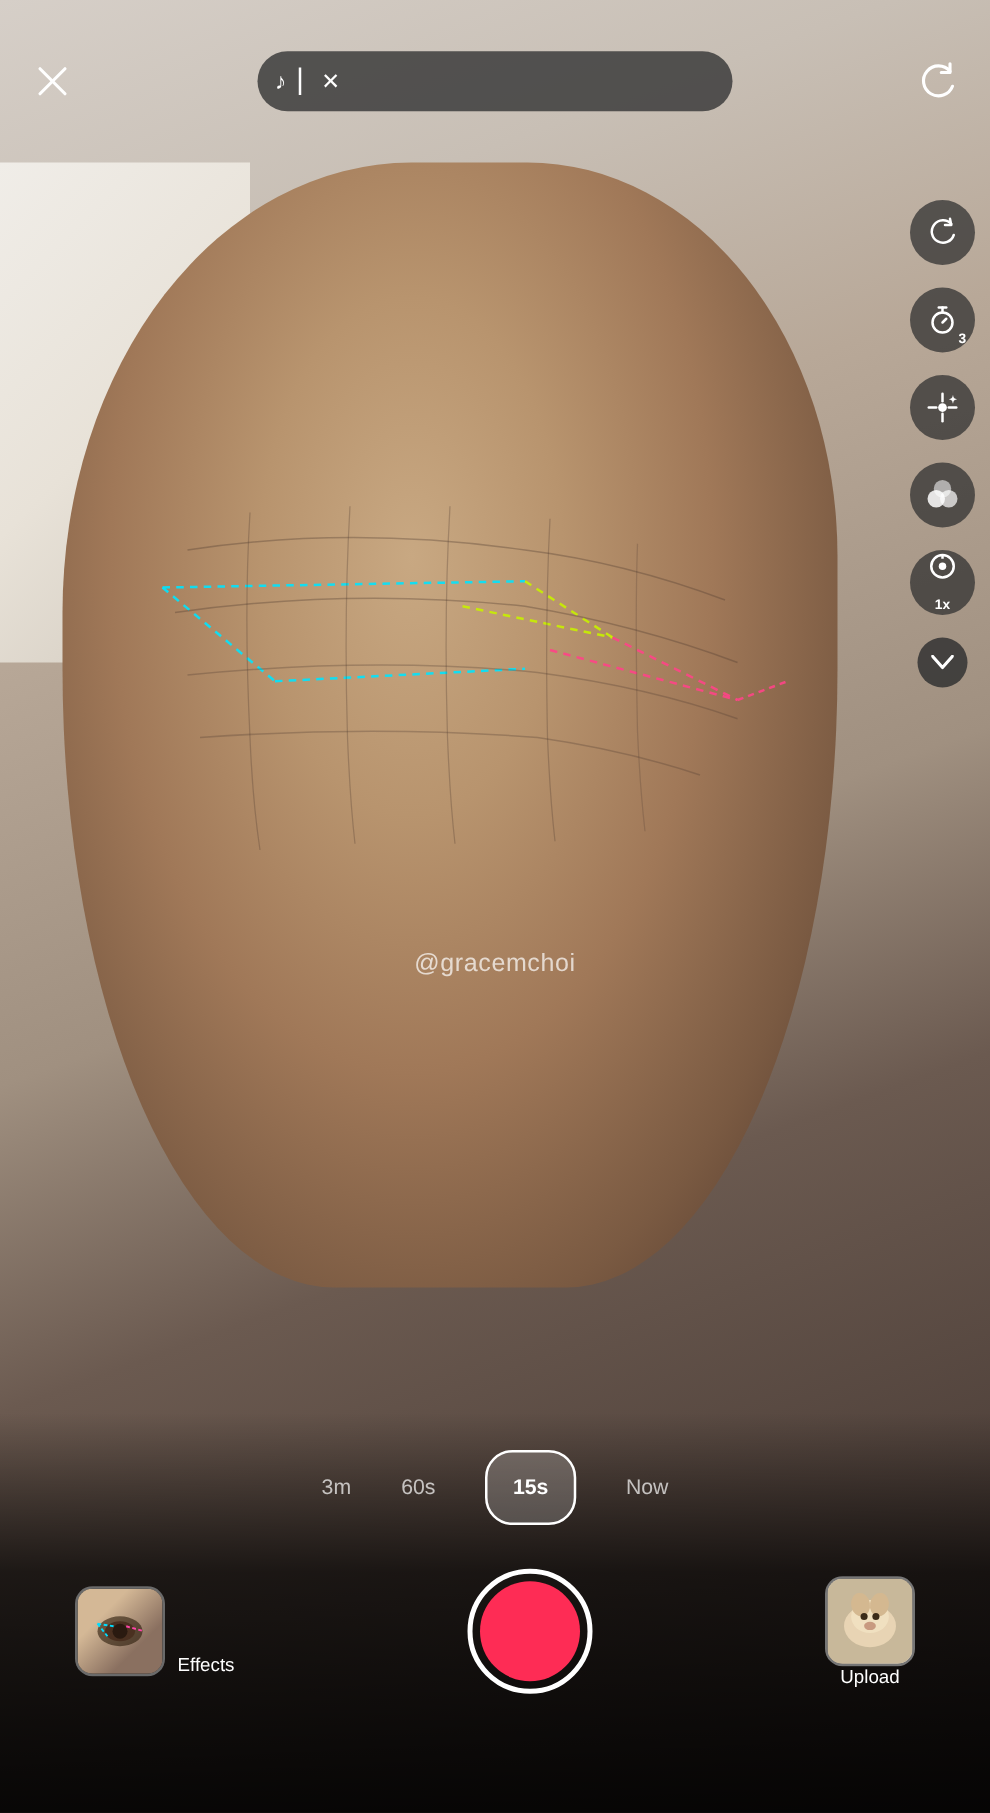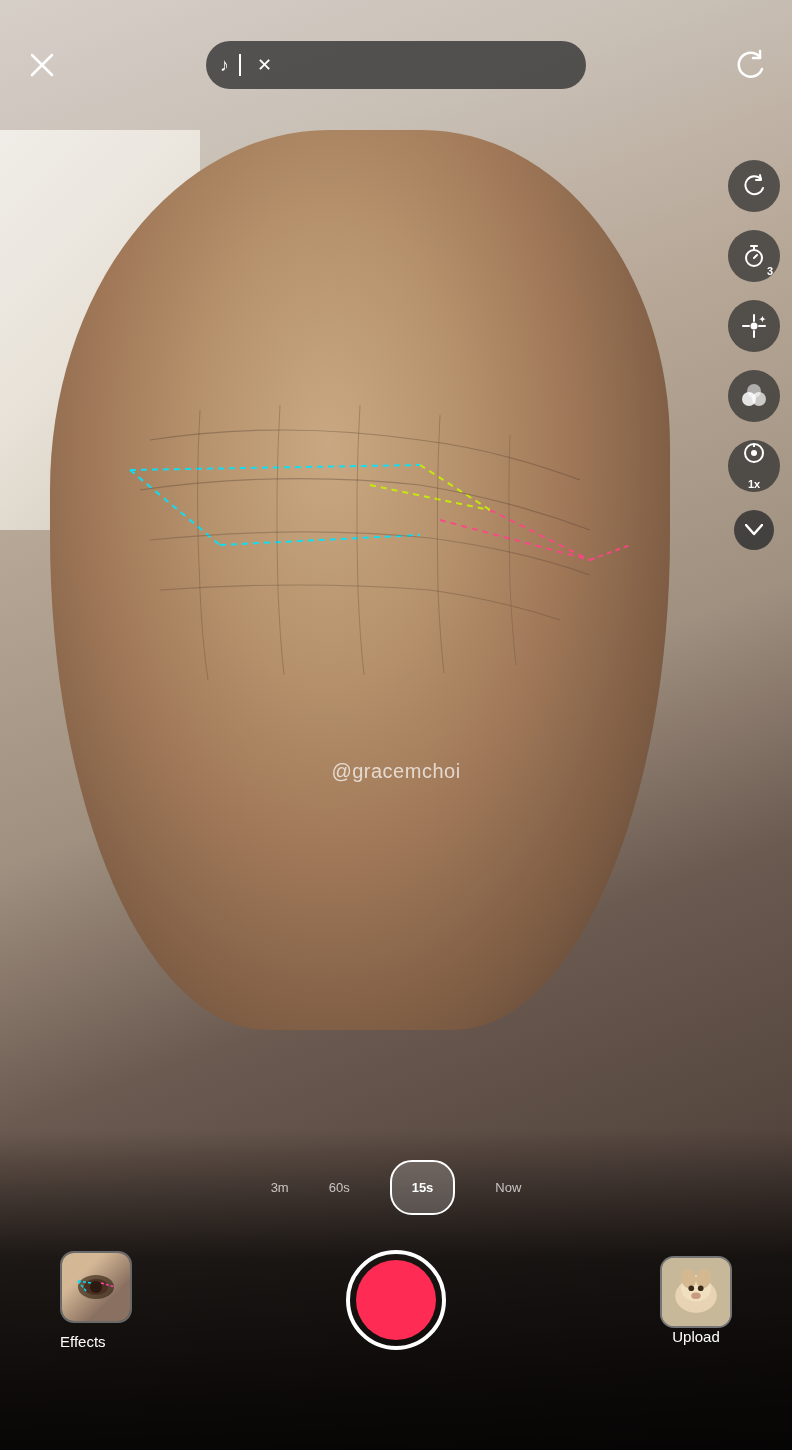--- a/index.html
+++ b/index.html
@@ -122,21 +122,21 @@
     #duration-row {
       display: flex;
       align-items: center;
       gap: 40px;
       margin-top: 30px;
       margin-bottom: 35px;
     }
 
     .duration-option {
       color: rgba(255,255,255,0.7);
-      font-size: 13px;
+      font-size: 17px;
       font-weight: 500;
       cursor: pointer;
     }
 
     .duration-option.active {
       color: white;
       background: rgba(255,255,255,0.2);
       border: 2.5px solid white;
       border-radius: 22px;
       padding: 18px 20px;
@@ -148,22 +148,22 @@
       display: flex;
       align-items: center;
       justify-content: space-between;
       width: 100%;
       padding: 0 60px;
     }
 
     
     #effects-container {
       display: flex;
-      flex-direction: column;
-      align-items: flex-start;
+      flex-direction: row;
+      align-items: flex-end;
       gap: 10px;
       cursor: pointer;
     }
 
     #effects-thumbnail {
       width: 72px; height: 72px;
       border-radius: 14px;
       overflow: hidden;
       background: #2a2a2a;
       border: 2px solid rgba(255,255,255,0.3);

